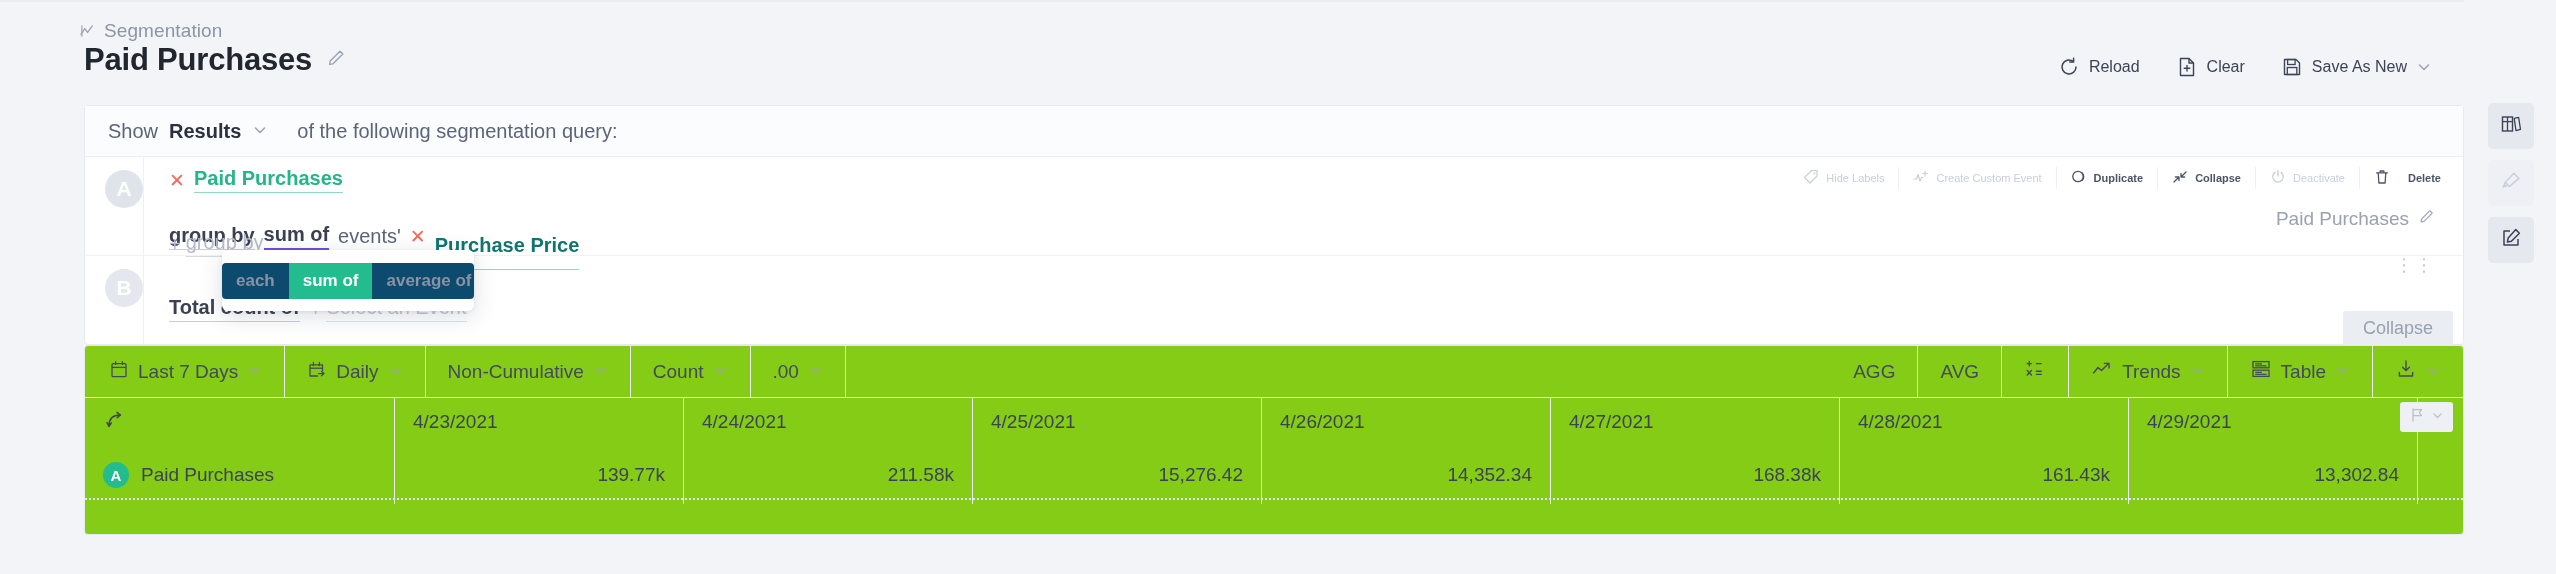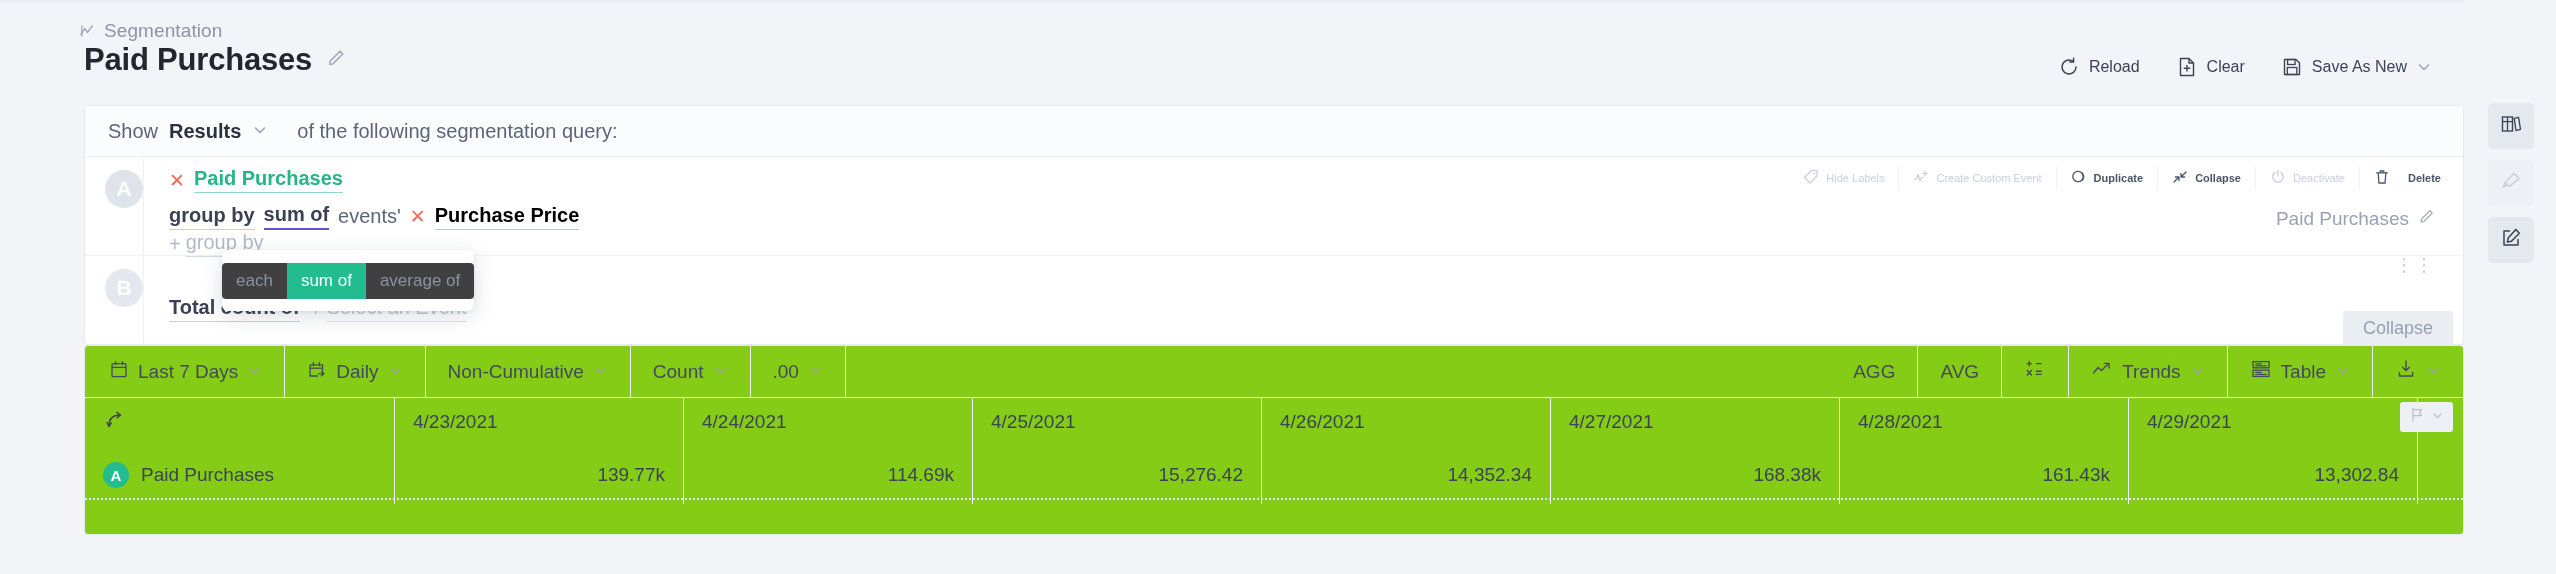--- a/index.html
+++ b/index.html
@@ -71,21 +71,21 @@
   .evname {
     color: #25b588; font-weight: bold; border-bottom: 1.5px solid #8fdcc3;
     padding-bottom: 2px; cursor: pointer;
   }
   .grpline {
     position: absolute; left: 84px; top: 46px;
     display: flex; align-items: center; gap: 9px; font-size: 20px; color: #5c6478;
   }
   .u-dotted { border-bottom: 1.5px solid #cfc7e8; padding-bottom: 2px; font-weight: bold; color: #3b4152; cursor:pointer;}
   .u-solid  { border-bottom: 2px solid #6b4fd8; padding-bottom: 2px; font-weight: bold; color: #3b4152; cursor:pointer;}
-  .propname { color: #000000; font-weight: bold; border-bottom: 1.5px solid #8fdcc3; padding-bottom:2px; cursor:pointer;}
+  .propname { color: #0f766e; font-weight: bold; border-bottom: 1.5px solid #8fdcc3; padding-bottom:12px; cursor:pointer;margin-top:31px;}
   .addgrp {
     position: absolute; left: 84px; top: 74px;
     font-size: 20px; color: #b3b9c8; display:flex; align-items:center; gap:5px;
   }
   .addgrp .lbl { border-bottom: 1px solid #d5d9e2; padding-bottom: 2px; }
 
   .totline {
     position: absolute; left: 84px; top: 40px;
     display: flex; align-items: center; gap: 10px; font-size: 20px; color: #3b4152;
   }
@@ -117,21 +117,21 @@
   }
 
   
   .popup {
     position: absolute; left: 222px; top: 250px;
     width: 252px; height: 61px;
     background: #ffffff; border-radius: 6px;
     box-shadow: 0 5px 22px rgba(60,70,95,.18), 0 1px 3px rgba(60,70,95,.10);
     display: flex; align-items: center; justify-content: center;
   }
-  .seg { display: flex; background: #404040; border-radius: 4px; overflow: hidden; }
+  .seg { display: flex; background: #0c4a6e; border-radius: 4px; overflow: hidden; font-weight: bold; }
   .seg div {
     font-size: 17px; color: #8a92a3; padding: 8px 14px; cursor: pointer;
     white-space: nowrap;
   }
   .seg div.active { background: #22bc8e; color: #ffffff; }
 
   
   .chartcard {
     position: absolute; left: 84px; top: 345px; width: 2380px; height: 190px;
     background: #84cc16; border: 1px solid #e6e9f0; border-radius: 4px;
@@ -523,21 +523,21 @@
       </div>
 
       <div class="rowsep"></div>
 
       <div class="tbody">
         <div class="td first">
           <span class="minibadge">A</span>
           <span>Paid Purchases</span>
         </div>
         <div class="td d">139.77k</div>
-        <div class="td d">114.69k</div>
+        <div class="td d">211.58k</div>
         <div class="td d">15,276.42</div>
         <div class="td d">14,352.34</div>
         <div class="td d">168.38k</div>
         <div class="td d">161.43k</div>
         <div class="td d">13,302.84</div>
       </div>
     </div>
 
     <div class="flagbox">
       <span>

